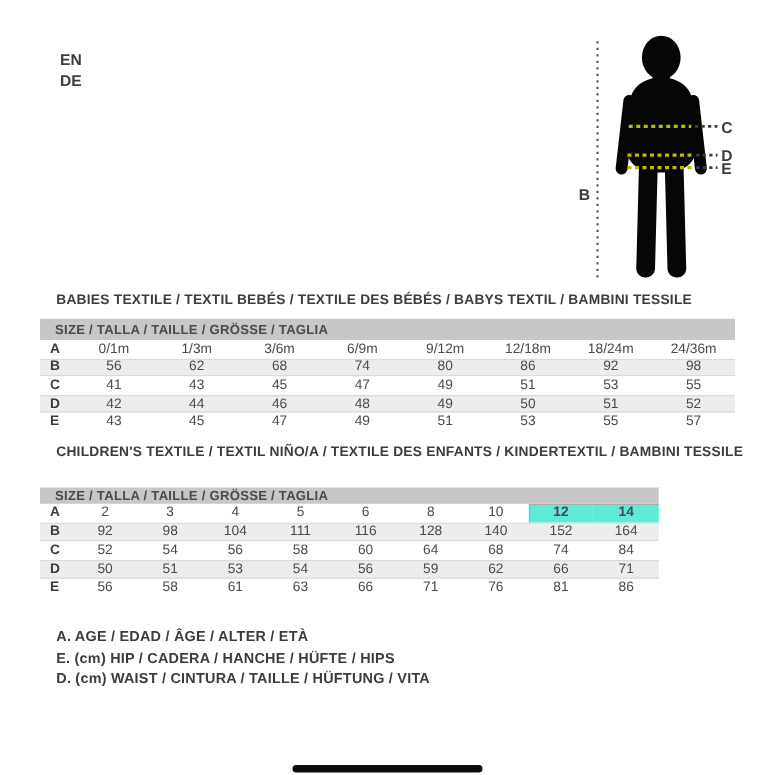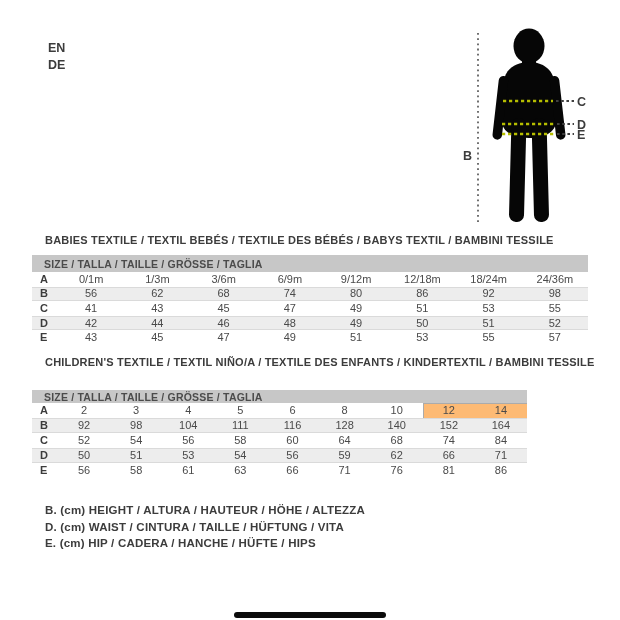--- a/index.html
+++ b/index.html
@@ -32,22 +32,22 @@
   .size-bar { background:#c7c7c7; font-weight:700; font-size:10.5px; color:#4b4b4b; padding-left:12px; display:flex; align-items:center; letter-spacing:.2px; }
   #babies-table .size-bar { height:17px; }
   #children-table .size-bar { height:13px; }
 
   .trow { display:grid; align-items:center; }
   #babies-table .trow { height:14.6px; }
   #children-table .trow { height:15px; }
   .trow.shade { background:#ededed; box-shadow: inset 0 1px 0 #dadada, inset 0 -1px 0 #dadada; }
   .tcell { text-align:center; font-size:11px; color:#4a4a4a; line-height:1; }
   .tlabel { text-align:left; padding-left:8px; font-weight:700; color:#3c3c3c; }
-  .tcell.hl { align-self:stretch; display:flex; align-items:center; justify-content:center; background:#fdba74;
-              box-shadow: inset 0 1px 0 #ababab; }
+  .tcell.hl { align-self:stretch; display:flex; align-items:center; justify-content:center; background:#5eead4;
+              box-shadow: inset 0 1px 0 #ababab; font-weight: bold; }
   .tcell:not(.hl) + .tcell.hl { box-shadow: inset 0 1px 0 #ababab, inset 1px 0 0 #ababab; }
 
   
   .legend { position:absolute; left:45px; top:502px; }
   .legend-row { height:16.4px; display:flex; align-items:center; font-weight:700; font-size:11.5px; color:#3c3c3c; letter-spacing:.2px; white-space:nowrap; }
 
   
   .home-bar { position:absolute; left:50%; transform:translateX(-50%); bottom:2px; width:152px; height:6px; border-radius:4px; background:#0b0b0b; }
 </style>
 </head>
@@ -216,19 +216,19 @@
           <div class="tcell">66</div>
           <div class="tcell">71</div>
           <div class="tcell">76</div>
           <div class="tcell">81</div>
           <div class="tcell">86</div>
         </div>
       </div>
   </div>
 
   <div class="legend">
-    <div class="legend-row">B. (cm) HEIGHT / ALTURA / HAUTEUR / HÖHE / ALTEZZA</div>
+    <div class="legend-row">A. AGE / EDAD / ÂGE / ALTER / ETÀ</div>
+    <div class="legend-row">E. (cm) HIP / CADERA / HANCHE / HÜFTE / HIPS</div>
     <div class="legend-row">D. (cm) WAIST / CINTURA / TAILLE / HÜFTUNG / VITA</div>
-    <div class="legend-row">E. (cm) HIP / CADERA / HANCHE / HÜFTE / HIPS</div>
   </div>
 
   <div class="home-bar"></div>
 </div>
 
 </body></html>

